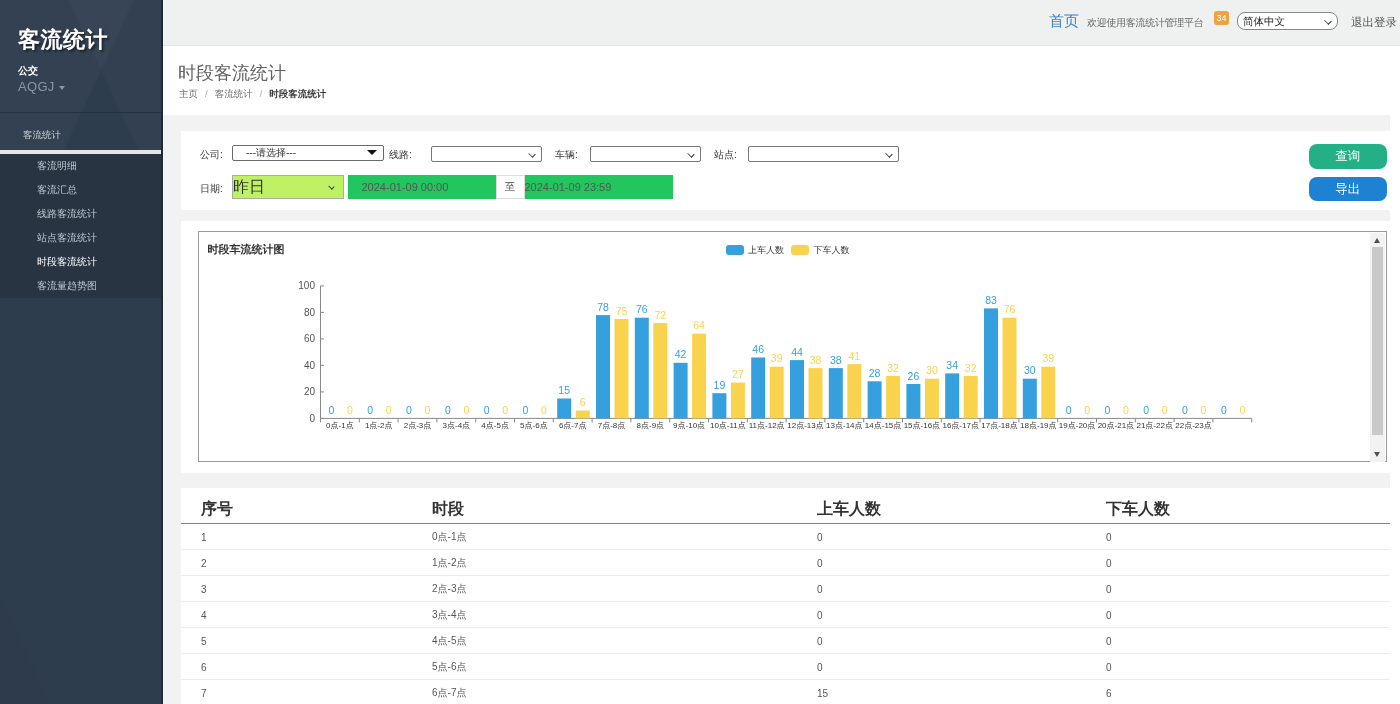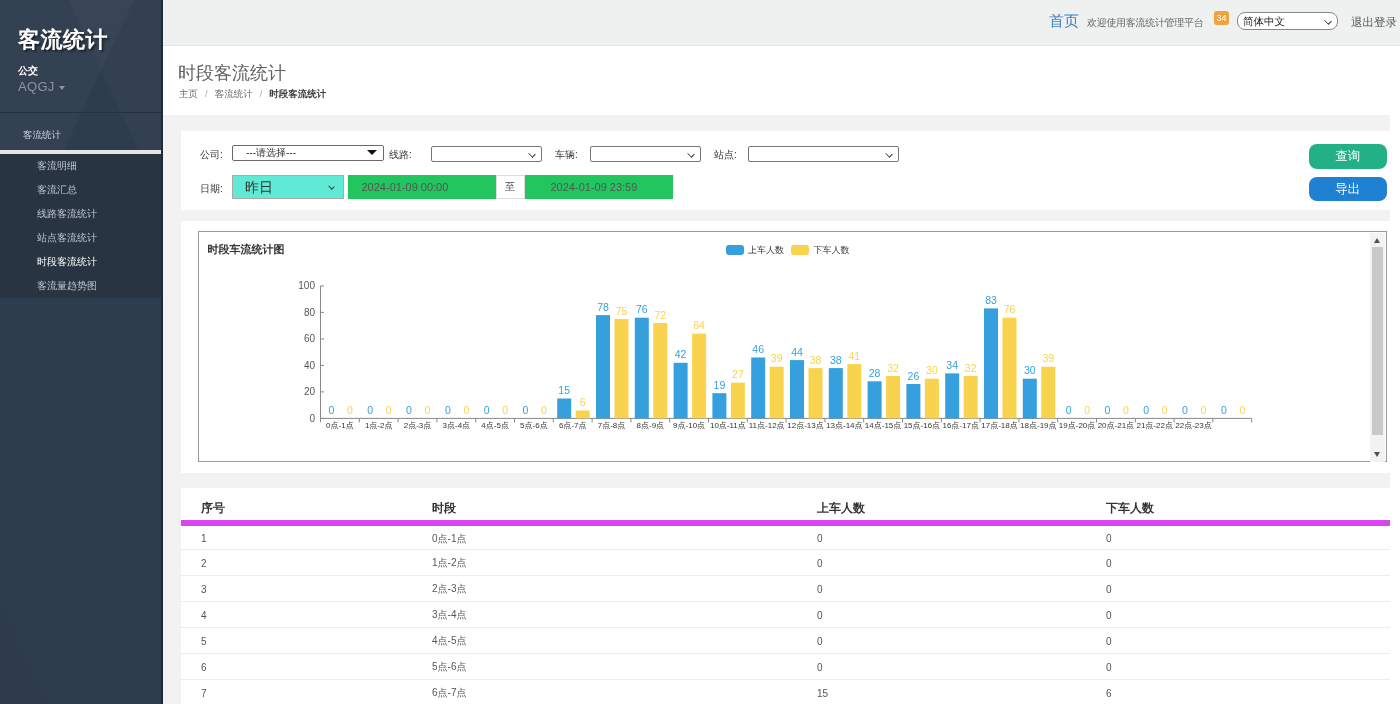--- a/index.html
+++ b/index.html
@@ -31,39 +31,39 @@
 #bcrumb{position:absolute;left:16px;top:42px;font-size:9.5px;color:#6a6a6a}
 #bcrumb .sep{color:#aaa;margin:0 7px}
 #bcrumb b{color:#3c3c3c}
 #content{position:absolute;left:163px;top:115px;width:1227px;height:589px;background:#f2f2f2}
 .card{position:absolute;left:18px;width:1209px;background:#fff}
 #fcard{top:16px;height:79px}
 .flabel{position:absolute;font-size:10px;color:#333}
 .sel{position:absolute;border:1px solid #767676;border-radius:2px;background:#fff;height:16px;font-size:10px;color:#333;line-height:14px;padding-left:13px}
 .sel .chev{position:absolute;right:6px;top:4px;width:6px;height:6px;border-right:1.6px solid #333;border-bottom:1.6px solid #333;transform:rotate(45deg) scale(1,0.75)}
 .sel1tri{position:absolute;right:6px;top:4.5px;width:0;height:0;border-left:5.2px solid transparent;border-right:5.2px solid transparent;border-top:5.5px solid #111}
-.dsel{position:absolute;border:1px solid #aaa;background:#5eead4;height:24px;font-size:14px;color:#333;line-height:22px;padding-left:12px}
+.dsel{position:absolute;border:1px solid #aaa;background:#bef264;height:24px;font-size:16px;color:#333;line-height:22px;}
 .dinput{position:absolute;background:#22c55e;height:24px;font-size:11px;color:#555;line-height:24px}
 .zhi{position:absolute;background:#fff;border:1px solid #ddd;height:24px;width:29px;text-align:center;font-size:10px;color:#444;line-height:22px}
 .btn{position:absolute;left:1128px;width:77.5px;height:24.5px;border-radius:8px;color:#fff;font-size:12.5px;text-align:center;line-height:24.5px}
 #btnq{top:13px;background:#23b086}
 #btne{top:45.5px;background:#1e81d2}
 #ccard{top:106px;height:252px}
 #cbox{position:absolute;left:16.5px;top:10px;width:1189px;height:231px;border:1px solid #9a9a9a;background:#fff}
 #ctitle{position:absolute;left:9px;top:9.5px;font-size:11px;font-weight:bold;color:#333}
 .lgsw{position:absolute;top:13px;width:18px;height:10px;border-radius:3px}
 .lgtx{position:absolute;top:12px;font-size:9px;color:#333}
 #sbar{position:absolute;right:1px;top:1px;width:15px;height:229px;background:#f2f2f2}
 #sbar .th{position:absolute;left:2px;top:14px;width:11px;height:188px;background:#c9c9c9}
 #sbar .a{position:absolute;left:4px;width:0;height:0;border-left:3.5px solid transparent;border-right:3.5px solid transparent}
 #sbar .au{top:5px;border-bottom:5px solid #505050}
 #sbar .ad{bottom:5px;border-top:5px solid #505050}
 #tcard{top:373px;height:216px}
 table{border-collapse:collapse;width:100%}
-th{font-size:12px;color:#333;text-align:left;font-weight:bold;height:35px;border-bottom:6px solid #d946ef;padding-top:9px}
+th{font-size:16px;color:#333;text-align:left;font-weight:bold;height:35px;border-bottom:1px solid #d946ef;padding-top:9px}
 td{font-size:10px;color:#555;height:26px;padding-top:2.5px;border-bottom:1px solid #ececec}
 .c1{padding-left:20px;width:251px}
 .c2{width:385px}
 .c3{width:289px}
 .c4{}
 </style></head>
 <body>
 <div id="side">
   <div class="tex"></div>
   <div id="logo">客流统计</div>
@@ -106,21 +106,21 @@
         <span class="chev"></span>
       </div>
     <span class="flabel" style="left:533px;top:17px">站点:</span>
     <div class="sel" style="left:567px;top:14.5px;width:151px">
         <span class="chev"></span>
       </div>
     <span class="flabel" style="left:19px;top:51px">日期:</span>
     <div class="dsel" style="left:51px;top:43.5px;width:112px">昨日<span style="top:8.5px;right:9px;position:absolute;width:5px;height:5px;border-right:1.4px solid #333;border-bottom:1.4px solid #333;transform:rotate(45deg) scale(1,0.8)"></span></div>
     <div class="dinput" style="left:166.5px;top:43.5px;width:148px;padding-left:14px">2024-01-09 00:00</div>
     <div class="zhi" style="left:314.5px;top:43.5px">至</div>
-    <div class="dinput" style="left:343.5px;top:43.5px;width:148px;padding-left:26px">2024-01-09 23:59</div>
+    <div class="dinput" style="left:343.5px;top:43.5px;width:148px;padding-left:0">2024-01-09 23:59</div>
     <div class="btn" id="btnq">查询</div>
     <div class="btn" id="btne">导出</div>
   </div>
   <div class="card" id="ccard">
     <div id="cbox">
       <svg width="1189" height="231" style="position:absolute;left:0;top:0" font-family="'Liberation Sans',sans-serif">
 <line x1="121.5" y1="53.9" x2="121.5" y2="186.4" stroke="#888"></line>
 <line x1="121.5" y1="186.4" x2="1052.7" y2="186.4" stroke="#888"></line>
 <line x1="121.5" y1="186.4" x2="121.5" y2="190.4" stroke="#888"></line>
           <line x1="160.3" y1="186.4" x2="160.3" y2="190.4" stroke="#888"></line>

